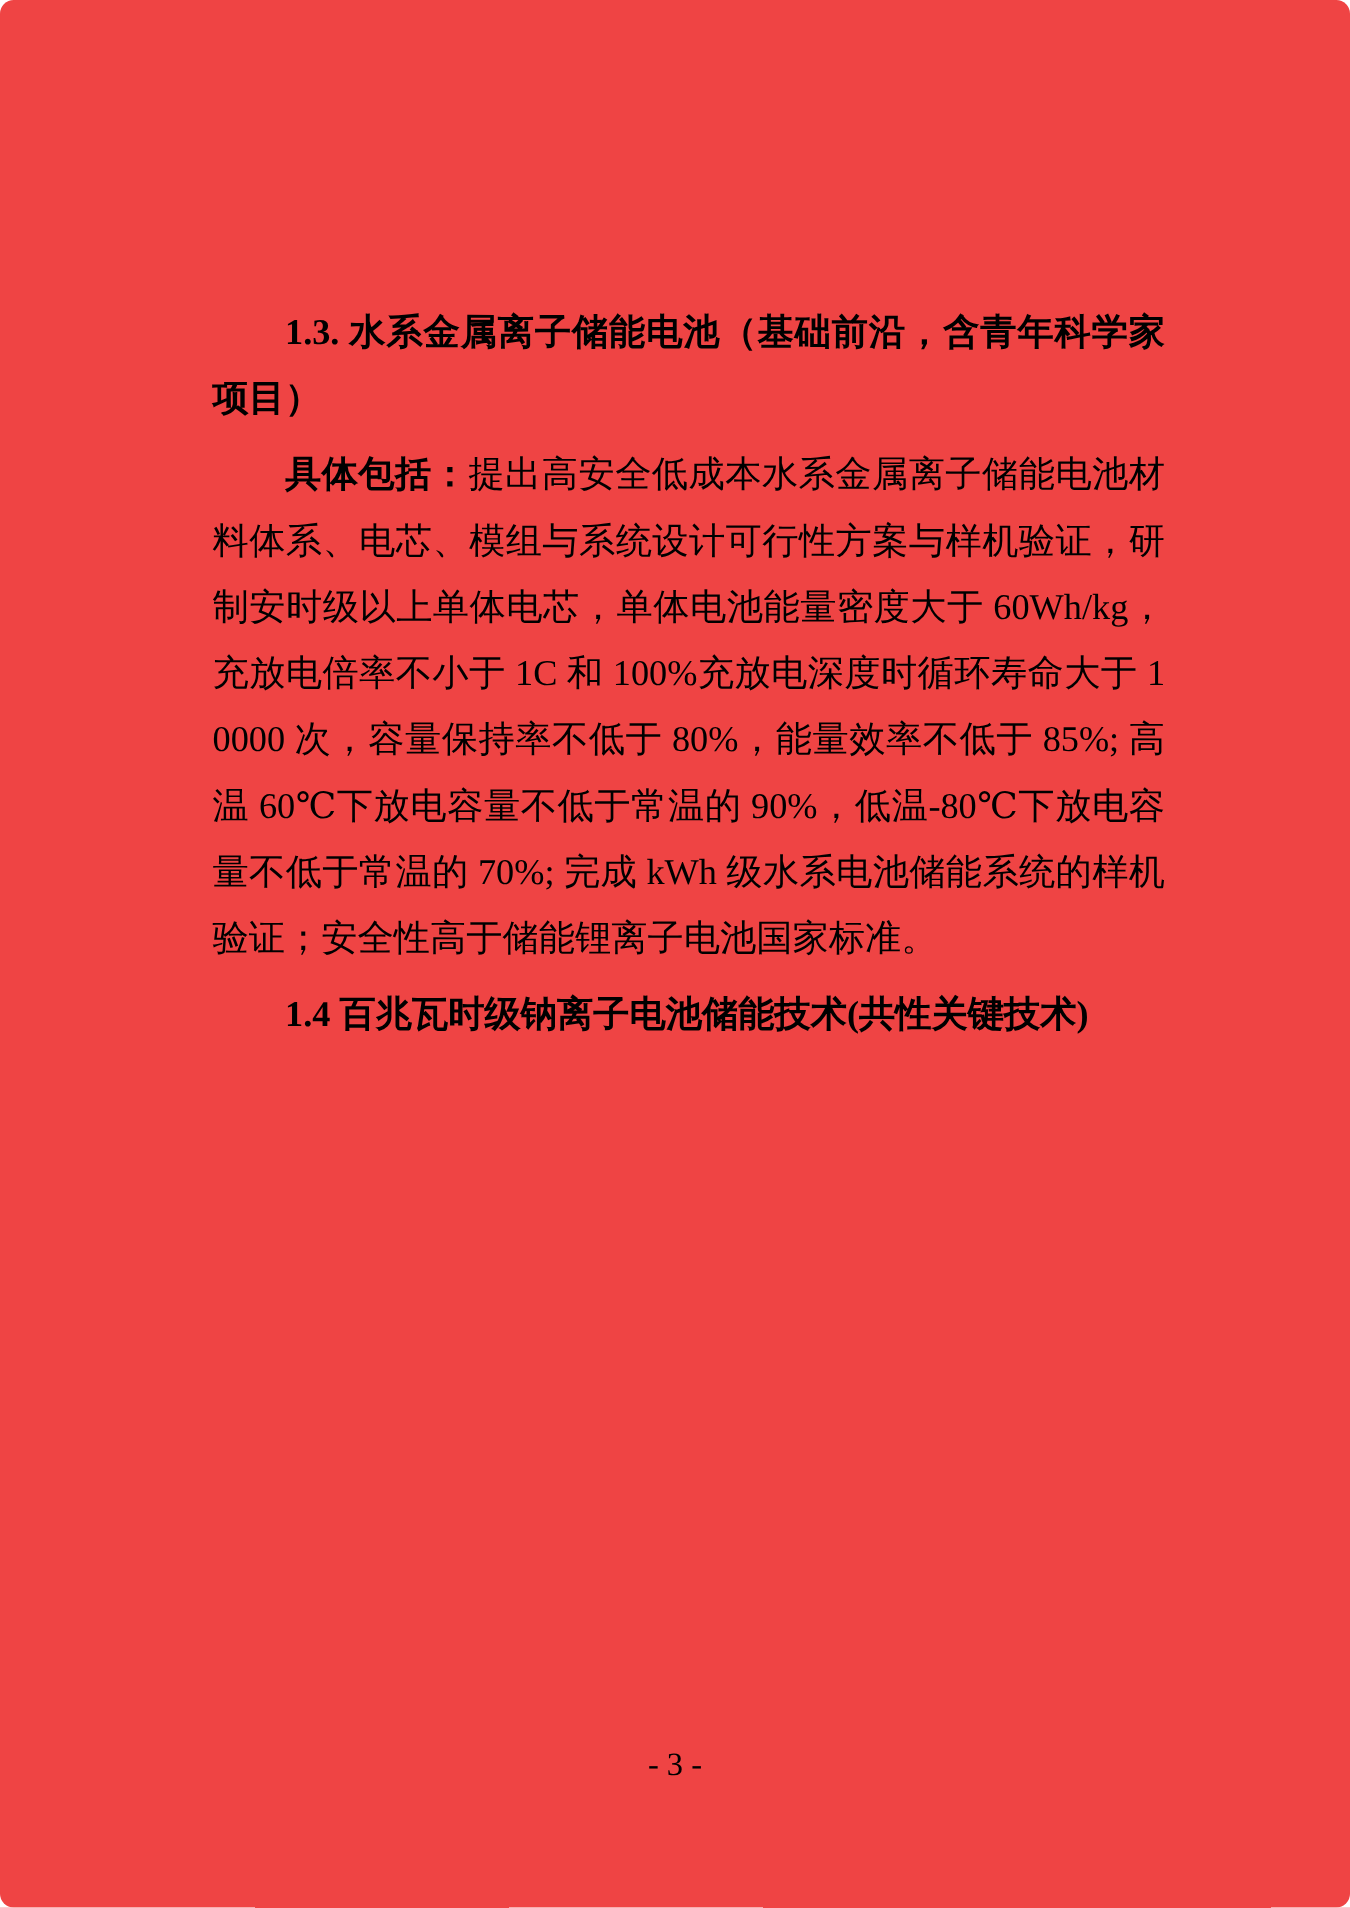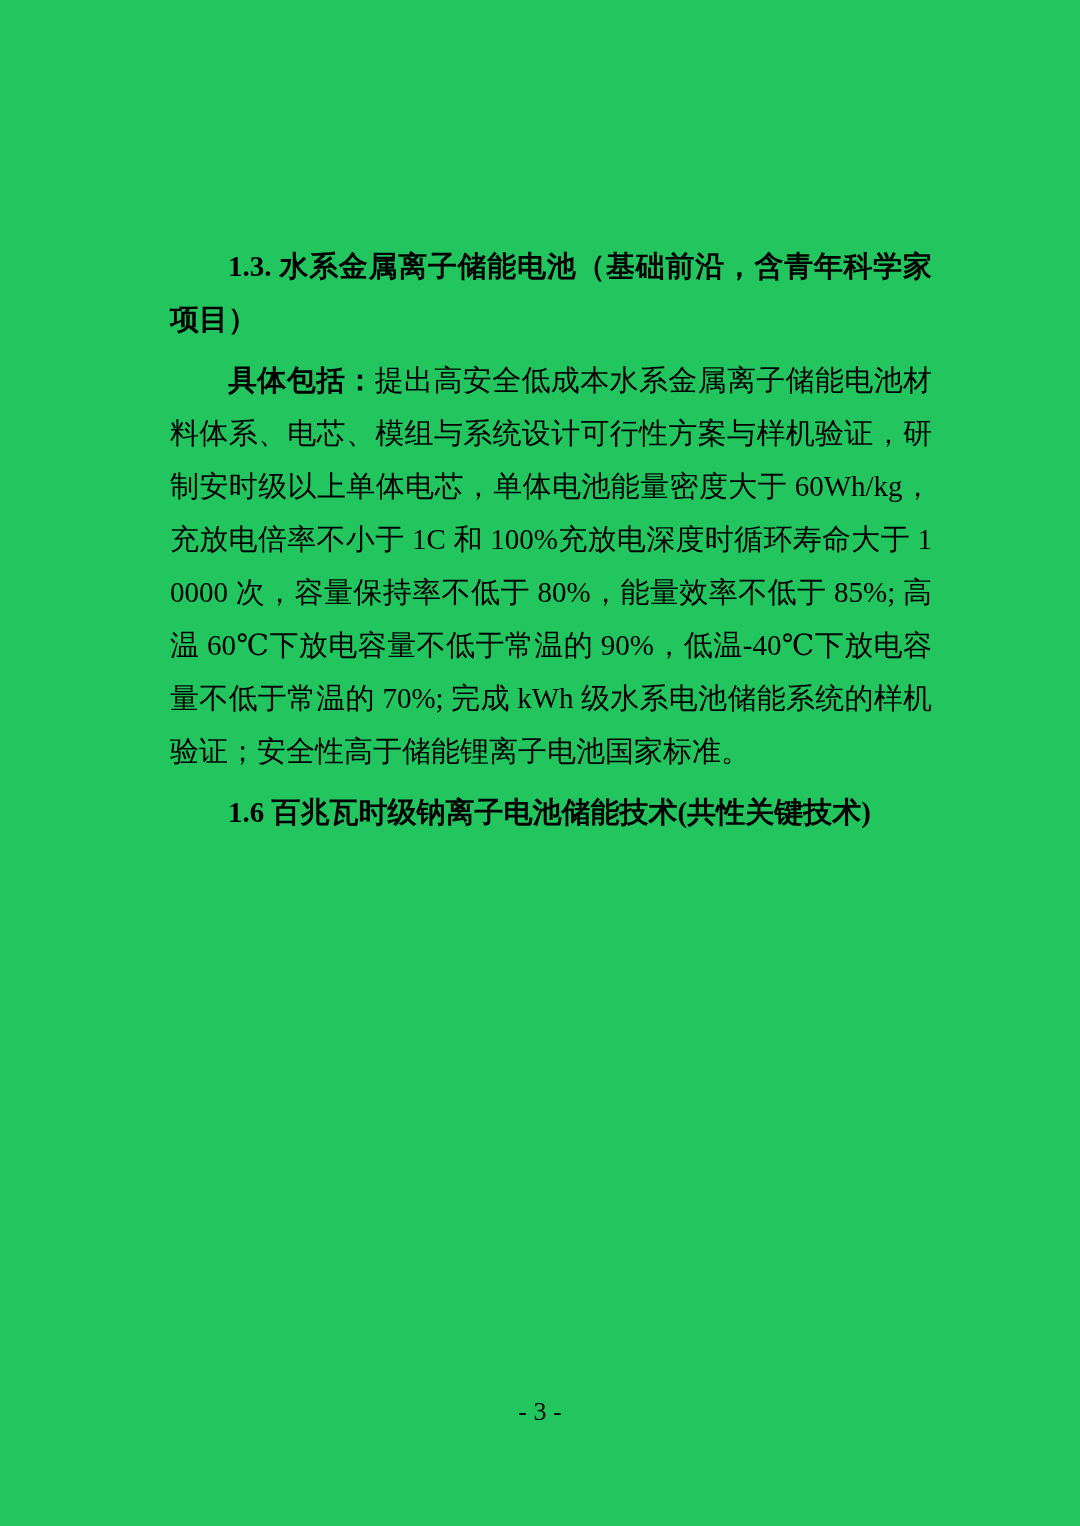--- a/index.html
+++ b/index.html
@@ -4,24 +4,25 @@
 <style>
   html, body {
     margin: 0;
     padding: 0;
     background: #ffffff;
   }
   .page {
     position: relative;
     width: 1080px;
     height: 1526px;
-    background: #22c55e;
+    background: #ef4444;
     overflow: hidden;
     font-family: "Liberation Serif", "DejaVu Serif", serif;
     color: #000000;
+    border-radius: 11px;
   }
   .content {
     position: absolute;
     left: 170px;
     top: 240px;
     width: 762px;
   }
   .content p {
     margin: 0 0 8px 0;
     font-size: 29px;
@@ -49,21 +50,21 @@
 </style>
 </head>
 <body>
 
 <div class="page">
   <div class="content">
 
     <p class="heading">1.3. 水系金属离子储能电池（基础前沿，含青年科学家项目）</p>
 
 
-    <p class="body-para"><span class="para-label">具体包括：</span><span>提出高安全低成本水系金属离子储能电池材料体系、电芯、模组与系统设计可行性方案与样机验证，研制安时级以上单体电芯，单体电池能量密度大于 60Wh/kg，充放电倍率不小于 1C 和 100%充放电深度时循环寿命大于 10000 次，容量保持率不低于 80%，能量效率不低于 85%; 高温 60℃下放电容量不低于常温的 90%，低温-40℃下放电容量不低于常温的 70%; 完成 kWh 级水系电池储能系统的样机验证；安全性高于储能锂离子电池国家标准。</span></p>
+    <p class="body-para"><span class="para-label">具体包括：</span><span>提出高安全低成本水系金属离子储能电池材料体系、电芯、模组与系统设计可行性方案与样机验证，研制安时级以上单体电芯，单体电池能量密度大于 60Wh/kg，充放电倍率不小于 1C 和 100%充放电深度时循环寿命大于 10000 次，容量保持率不低于 80%，能量效率不低于 85%; 高温 60℃下放电容量不低于常温的 90%，低温-80℃下放电容量不低于常温的 70%; 完成 kWh 级水系电池储能系统的样机验证；安全性高于储能锂离子电池国家标准。</span></p>
 
-    <p class="heading">1.6 百兆瓦时级钠离子电池储能技术(共性关键技术)</p>
+    <p class="heading">1.4 百兆瓦时级钠离子电池储能技术(共性关键技术)</p>
 
 
   </div>
 
   <div class="footer">- 3 -</div>
 </div>
 
 </body></html>

